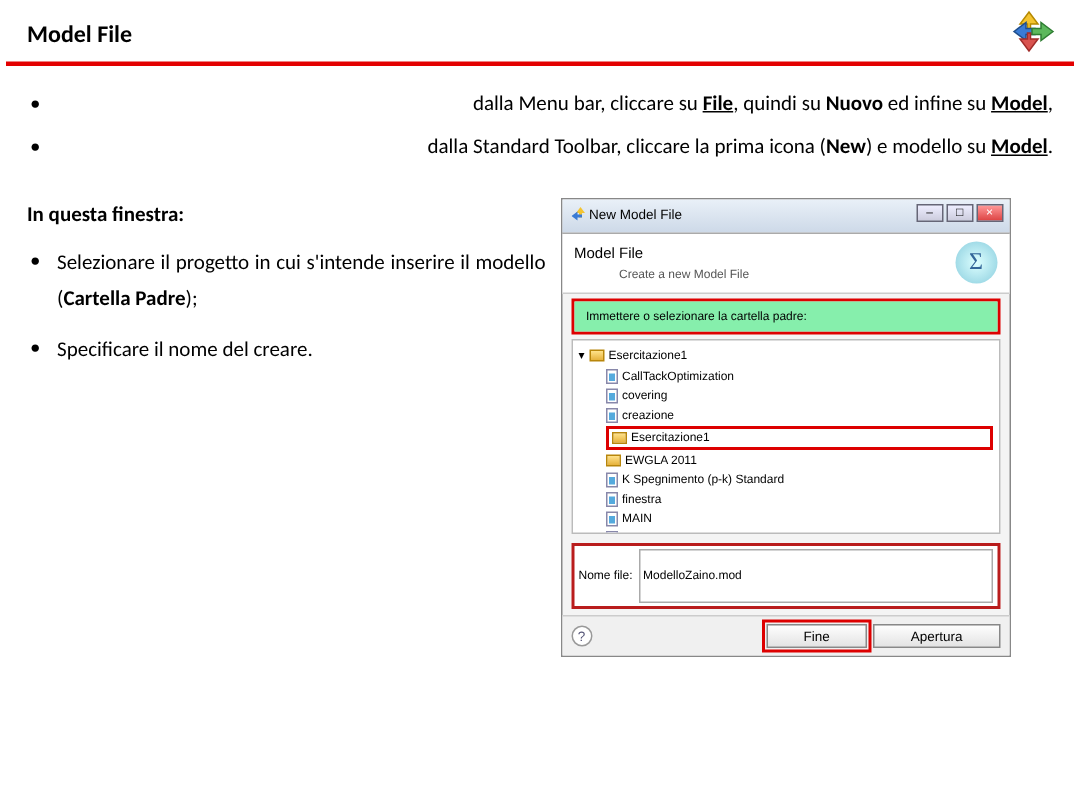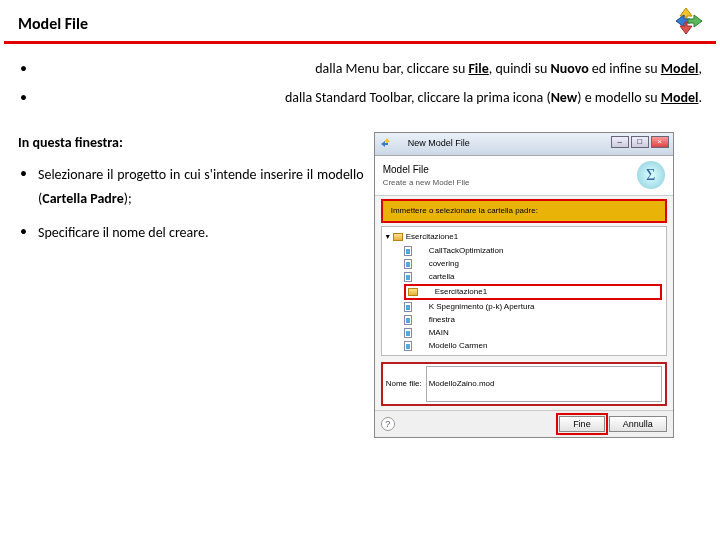--- a/index.html
+++ b/index.html
@@ -17,45 +17,45 @@
   .underline { text-decoration: underline; }
   .lower { display: flex; margin-top: 24px; }
   .left-col { width: 52%; padding-right: 10px; }
   .right-col { width: 48%; }
   .subhead { font-weight: bold; margin-bottom: 10px; }
   .left-col .bullet-row { margin-bottom: 10px; }
   .left-col .bullet-txt { text-align: justify; line-height: 1.7; }
 
   .dialog { border: 1px solid #888; width: 300px; font-size: 9px; background: #f4f4f4; font-family: Tahoma, sans-serif; }
   .titlebar { background: linear-gradient(#e9f0f8,#cdd9e8); padding: 4px 6px; display: flex; align-items: center; border-bottom: 1px solid #aaa; position: relative; }
-  .titlebar-text { margin-left: 15px; font-size: 9px; }
+  .titlebar-text { margin-left: 0; font-size: 9px; }
   .winbtns { position: absolute; right: 4px; top: 3px; display: flex; gap: 2px; }
   .winbtn { width: 18px; height: 12px; border: 1px solid #667; background: linear-gradient(#eef,#ccd); font-size: 8px; text-align: center; line-height: 10px; }
   .winbtn.close { background: linear-gradient(#f99,#d44); color: #fff; }
   .dlg-header { background: #fff; padding: 6px 8px; border-bottom: 1px solid #ccc; display: flex; align-items: center; }
   .dlg-header-txt .t1 { font-size: 10px; }
-  .dlg-header-txt .t2 { font-size: 8px; color: #555; }
+  .dlg-header-txt .t2 { font-size: 8px; color: #555; margin-left: 30px; }
   .sigma { position: absolute; right: 8px; width: 28px; height: 28px; border-radius: 50%; background: radial-gradient(#dff,#8cd); display: flex; align-items: center; justify-content: center; font-size: 16px; font-family: serif; color: #369; }
   .dlg-header { position: relative; }
-  .section-label { background: #eab308; padding: 4px 8px; font-size: 8px; }
+  .section-label { background: #86efac; padding: 4px 8px; font-size: 8px; }
   .red-box { border: 2px solid #d00; margin: 3px 6px; }
   .tree { background: #fff; border: 1px solid #bbb; margin: 2px 6px; padding: 4px 4px; height: 130px; overflow: hidden; }
   .tree-root { display: flex; align-items: center; gap: 3px; font-size: 8px; margin-bottom: 2px; }
-  .tree-item { display: flex; align-items: center; gap: 17px; font-size: 8px; margin-left: 18px; margin-bottom: 1px; }
+  .tree-item { display: flex; align-items: center; gap: 3px; font-size: 8px; margin-left: 18px; margin-bottom: 1px; }
   .tree-item.sel { border: 2px solid #d00; padding: 0 2px; }
   .folder-ico { width: 10px; height: 8px; background: linear-gradient(#ffe28a,#e6b23c); border: 1px solid #b8860b; display: inline-block; }
   .file-ico { width: 8px; height: 10px; background: #fff; border: 1px solid #88a; display: inline-block; position: relative; }
   .file-ico.blue::after { content:""; position:absolute; left:1px; top:2px; width:4px; height:5px; background:#5ad; }
   .name-row { margin: 6px 6px 4px 6px; display: flex; align-items: center; gap: 4px; border: 2px solid #b91c1c; padding: 2px 3px; background: #fff; }
   .name-row label { font-size: 8px; white-space: nowrap; }
   .name-row input { flex: 1; font-size: 8px; border: 1px solid #aaa; padding: 17px 2px; height: 13px; }
   .dlg-footer { border-top: 1px solid #ccc; padding: 5px 6px; display: flex; align-items: center; background: #f0f0f0; }
   .help-ico { width: 14px; height: 14px; border: 1px solid #999; border-radius: 50%; text-align: center; line-height: 12px; font-size: 9px; color: #557; background: #fff; }
   .spacer { flex: 1; }
-  .dlg-btn { border: 1px solid #888; background: linear-gradient(#fefefe,#e3e3e3); font-size: 9px; padding: 2px 13px; margin-left: 4px; }
+  .dlg-btn { border: 1px solid #888; background: linear-gradient(#fefefe,#e3e3e3); font-size: 9px; padding: 2px 24px; margin-left: 4px; }
   .dlg-btn.primary { outline: 2px solid #d00; outline-offset: 1px; }
   .arrow-ico svg { display: block; }
 </style>
 </head>
 <body>
 
 <div class="header">
   <div class="header-title">Model File</div>
   <div class="header-icon arrow-ico">
     <svg width="34" height="30" viewBox="0 0 34 30">
@@ -135,29 +135,33 @@
               <div class="tree-item">
                 <span class="file-ico blue"></span>
                 <span>CallTackOptimization</span>
               </div>
               <div class="tree-item">
                 <span class="file-ico blue"></span>
                 <span>covering</span>
               </div>
               <div class="tree-item">
                 <span class="file-ico blue"></span>
-                <span>cartella</span>
+                <span>creazione</span>
               </div>
               <div class="tree-item sel">
                 <span class="folder-ico"></span>
                 <span>Esercitazione1</span>
               </div>
               <div class="tree-item">
+                <span class="folder-ico"></span>
+                <span>EWGLA 2011</span>
+              </div>
+              <div class="tree-item">
                 <span class="file-ico blue"></span>
-                <span>K Spegnimento (p-k) Apertura</span>
+                <span>K Spegnimento (p-k) Standard</span>
               </div>
               <div class="tree-item">
                 <span class="file-ico blue"></span>
                 <span>finestra</span>
               </div>
               <div class="tree-item">
                 <span class="file-ico blue"></span>
                 <span>MAIN</span>
               </div>
               <div class="tree-item">
@@ -167,18 +171,18 @@
             </div>
         </div>
         <div class="name-row">
           <label>Nome file:</label>
           <input type="text" value="ModelloZaino.mod" style="">
         </div>
         <div class="dlg-footer">
           <div class="help-ico">?</div>
           <div class="spacer"></div>
           <button class="dlg-btn primary">Fine</button>
-          <button class="dlg-btn">Annulla</button>
+          <button class="dlg-btn">Apertura</button>
         </div>
       </div>
     </div>
   </div>
 </div>
 
 </body></html>

